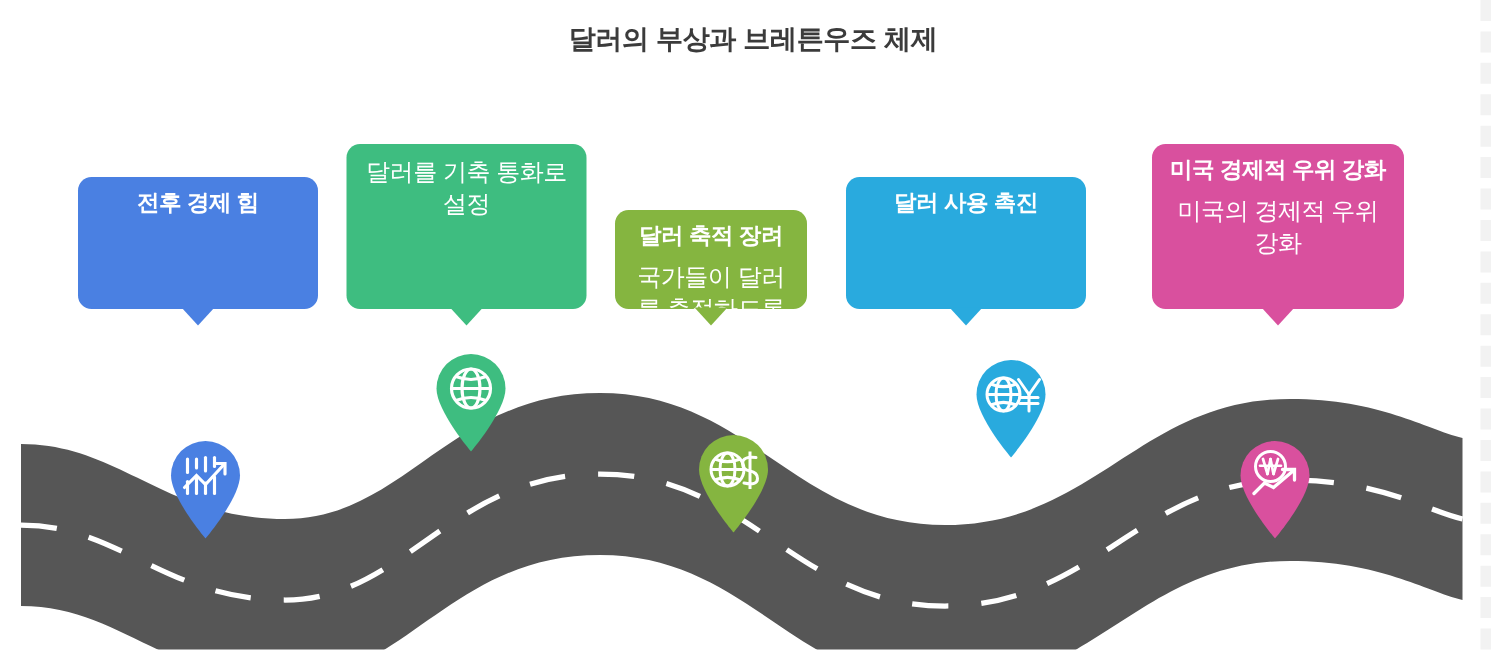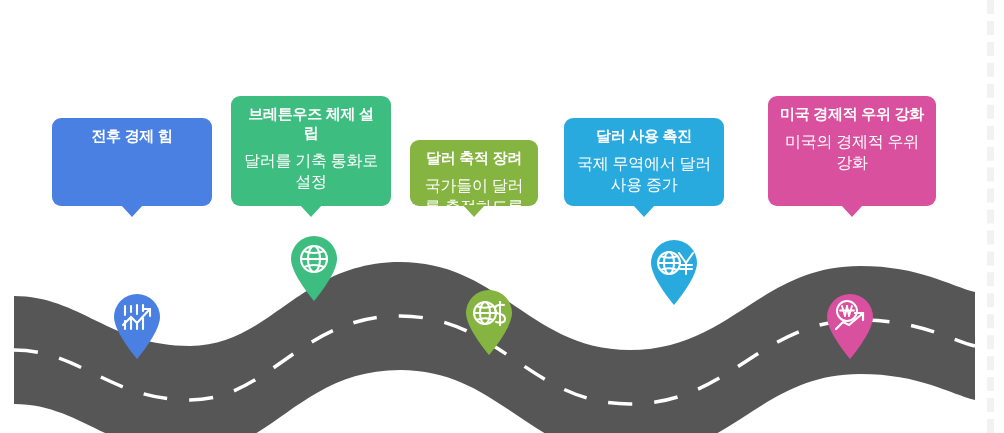--- a/index.html
+++ b/index.html
@@ -97,20 +97,21 @@
     width: 52px;
     height: 68px;
   }
   .pin svg { display: block; }
 </style>
 </head>
 <body>
 
 <div id="infographic">
 
+  <div id="page-title">달러의 부상과 브레튼우즈 체제</div>
 
   <svg id="road-layer" viewBox="0 0 1004 433" width="1004" height="433" xmlns="http://www.w3.org/2000/svg">
     <path d="M 14 296
              C 80 296, 110 346, 190 346
              C 270 346, 300 262, 400 262
              C 500 262, 530 350, 630 350
              C 730 350, 760 266, 860 266
              C 920 266, 950 286, 975 292
              L 975 400
              C 950 394, 920 374, 860 374
@@ -128,34 +129,32 @@
   </svg>
 
   <div id="page-edge-marker"></div>
 
   <div class="card" style="left:52px; top:118px; width:160px; height:88px; background:#4a80e2;">
     <div class="card-title">전후 경제 힘</div>
     <div class="card-tail" style="border-top-color:#4a80e2;"></div>
   </div>
 
   <div class="card" style="left:231px; top:96px; width:160px; height:110px; background:#3ebd80;">
-    <div class="card-title">브레튼우즈 체제 설립</div>
     <div class="card-desc">달러를 기축 통화로 설정</div>
     <div class="card-tail" style="border-top-color:#3ebd80;"></div>
   </div>
 
   <div class="card" style="left:410px; top:140px; width:128px; height:66px; background:#85b540;">
     <div class="card-title">달러 축적 장려</div>
     <div class="card-desc">국가들이 달러를 축적하도록 유도</div>
     <div class="card-tail" style="border-top-color:#85b540;"></div>
   </div>
 
   <div class="card" style="left:564px; top:118px; width:160px; height:88px; background:#29aade;">
     <div class="card-title">달러 사용 촉진</div>
-    <div class="card-desc">국제 무역에서 달러 사용 증가</div>
     <div class="card-tail" style="border-top-color:#29aade;"></div>
   </div>
 
   <div class="card" style="left:768px; top:96px; width:168px; height:110px; background:#d9509e;">
     <div class="card-title">미국 경제적 우위 강화</div>
     <div class="card-desc">미국의 경제적 우위 강화</div>
     <div class="card-tail" style="border-top-color:#d9509e;"></div>
   </div>
 
   <div class="pin" style="left:111px; top:292px;">

